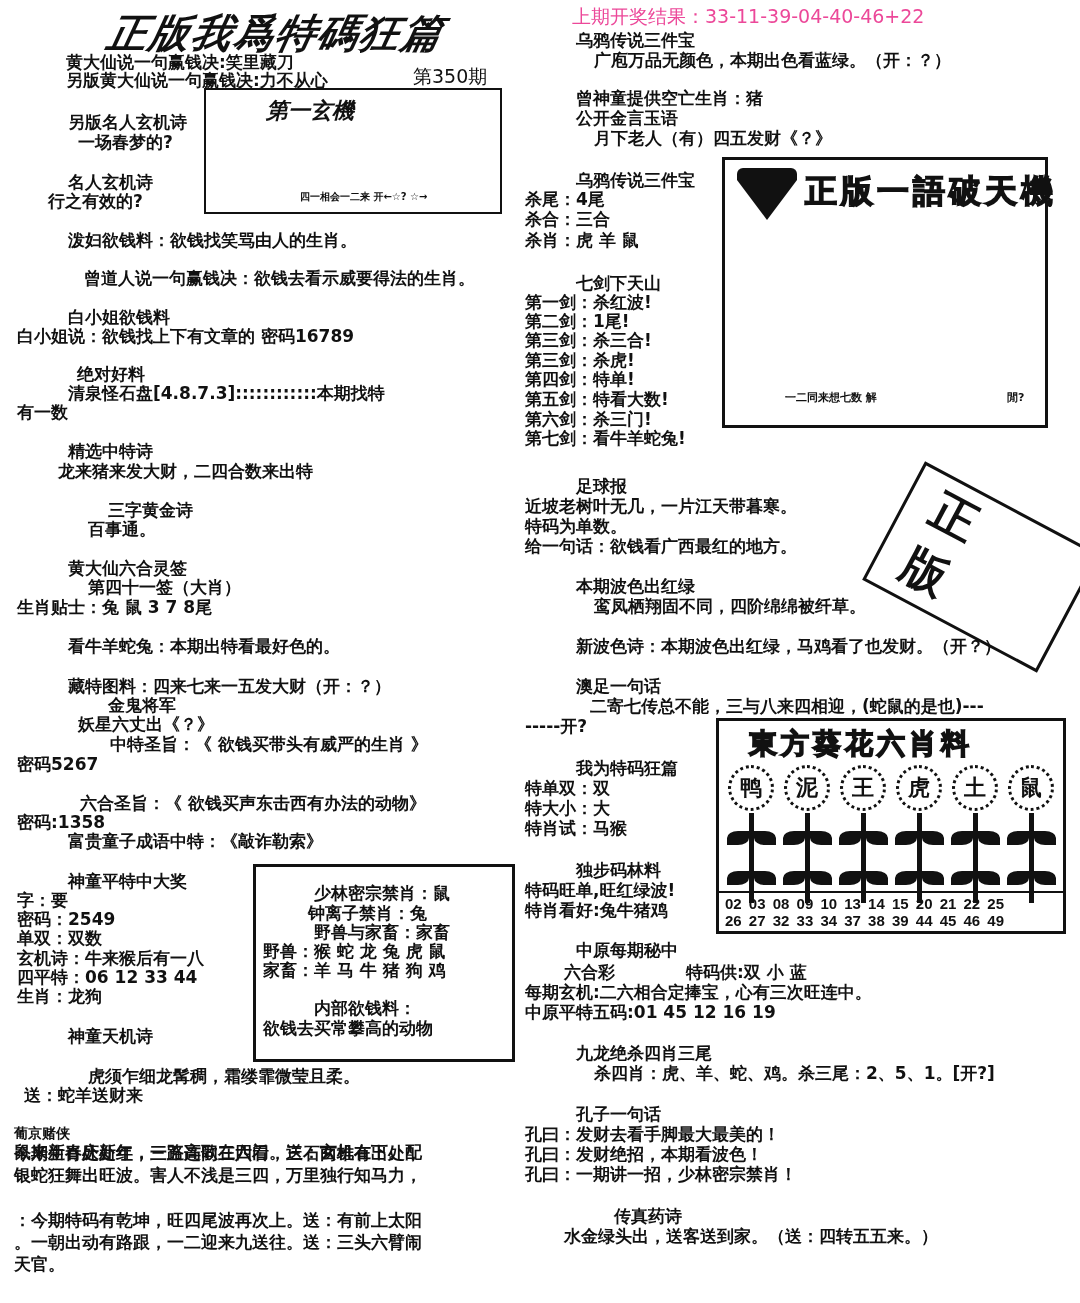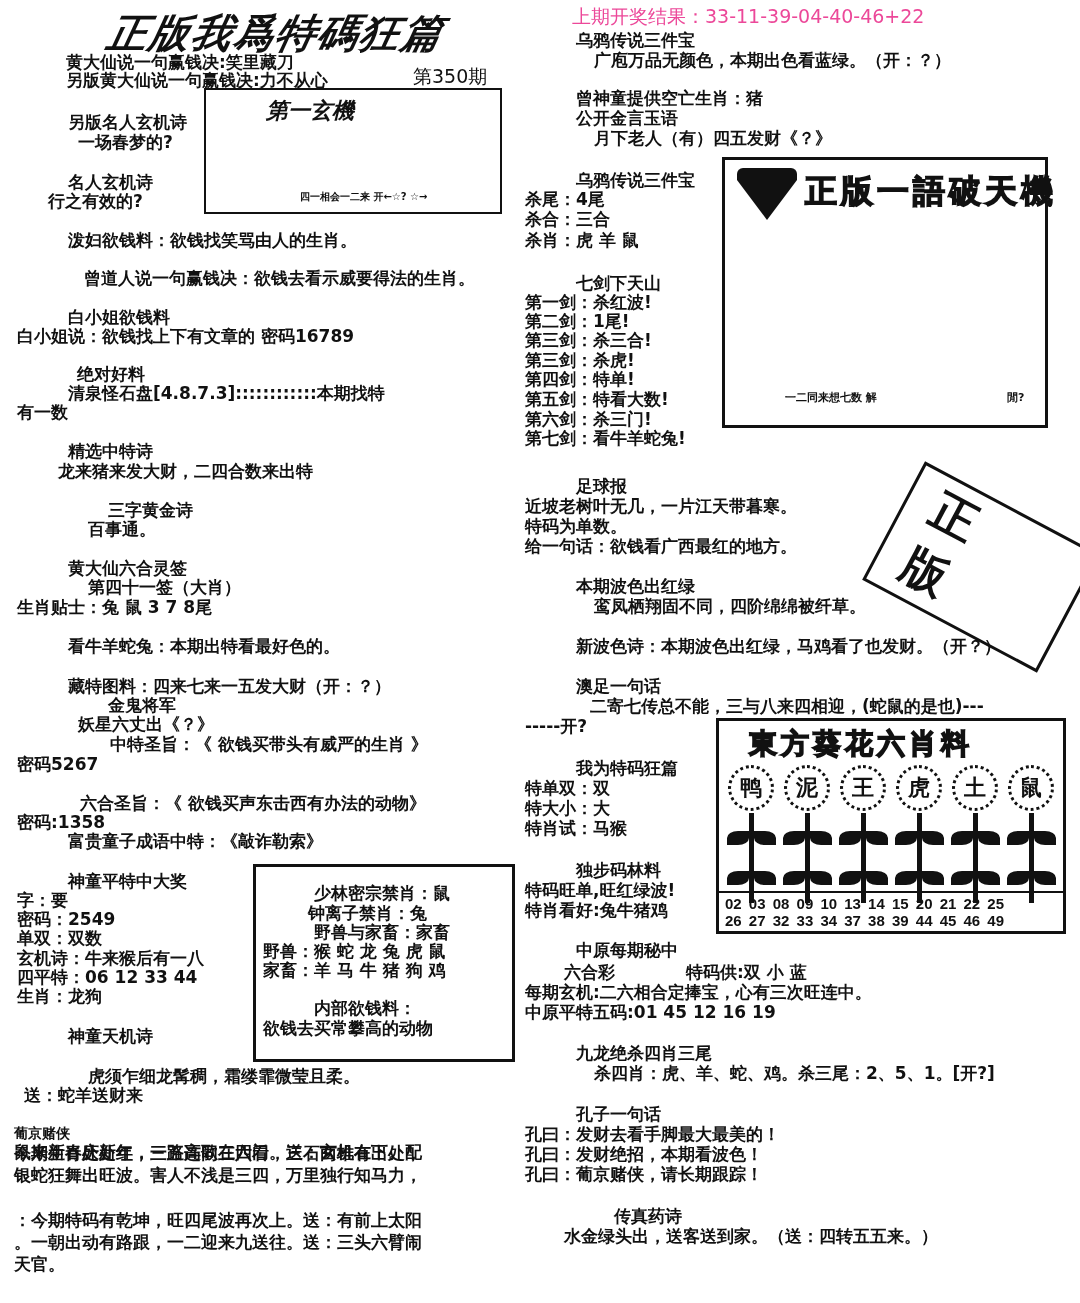--- a/index.html
+++ b/index.html
@@ -229,16 +229,16 @@
 <div class="abs t" style="left:686px;top:962px;">特码供:双 小 蓝</div>
 <div class="abs t" style="left:525px;top:982px;">每期玄机:二六相合定捧宝，心有三次旺连中。</div>
 <div class="abs t" style="left:525px;top:1002px;">中原平特五码:01 45 12 16 19</div>
 
 <div class="abs t" style="left:576px;top:1043px;">九龙绝杀四肖三尾</div>
 <div class="abs t" style="left:594px;top:1063px;">杀四肖：虎、羊、蛇、鸡。杀三尾：2、5、1。[开?]</div>
 
 <div class="abs t" style="left:576px;top:1104px;">孔子一句话</div>
 <div class="abs t" style="left:525px;top:1124px;">孔曰：发财去看手脚最大最美的！</div>
 <div class="abs t" style="left:525px;top:1144px;">孔曰：发财绝招，本期看波色！</div>
-<div class="abs t" style="left:525px;top:1164px;">孔曰：葡京赌侠，请长期跟踪！</div>
+<div class="abs t" style="left:525px;top:1164px;">孔曰：一期讲一招，少林密宗禁肖！</div>
 
 <div class="abs t" style="left:614px;top:1206px;">传真药诗</div>
 <div class="abs t" style="left:564px;top:1226px;">水金绿头出，送客送到家。（送：四转五五来。）</div>
 
 </body></html>

